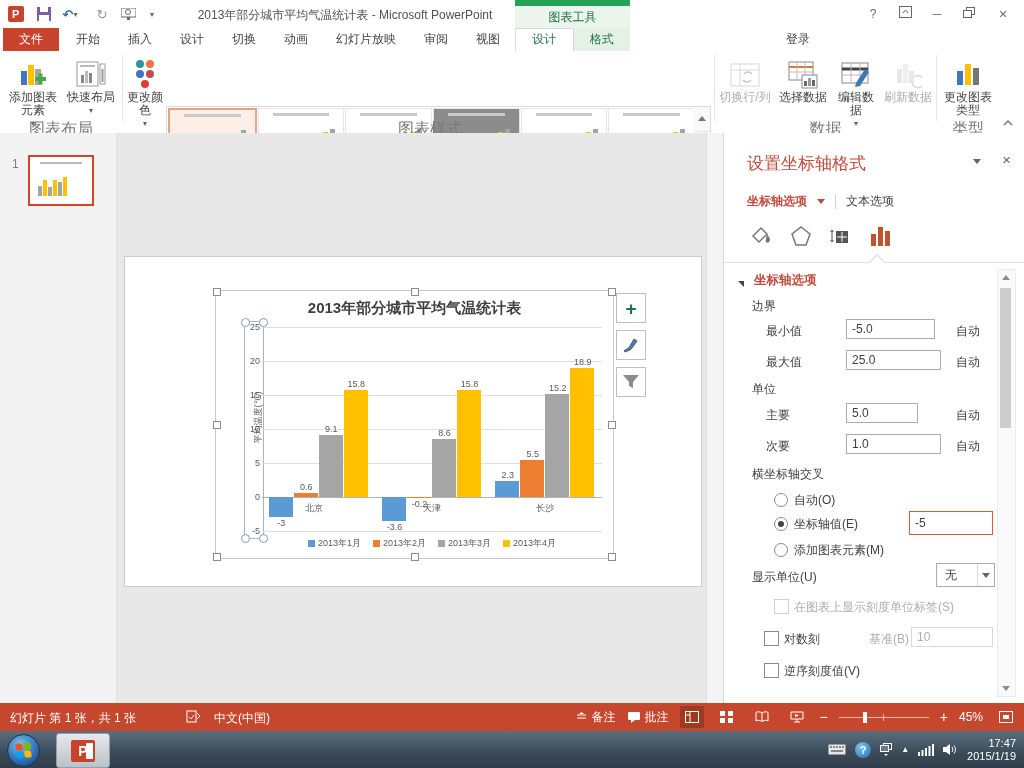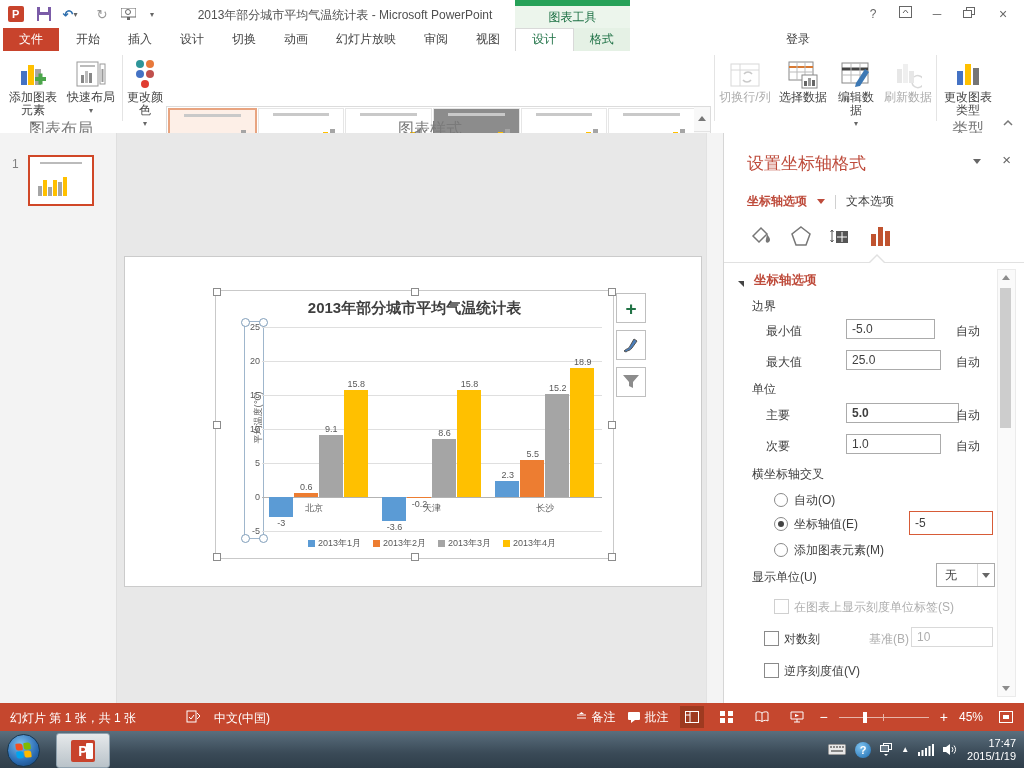--- a/index.html
+++ b/index.html
@@ -393,20 +393,21 @@
     <div class="ic">
       <svg width="28" height="28">
           <rect x="3" y="8" width="5" height="14" fill="#CCC"></rect>
           <rect x="9" y="3" width="5" height="19" fill="#DDD"></rect>
           <rect x="15" y="10" width="5" height="12" fill="#CCC"></rect>
           <path d="M20 16 a6 6 0 1 1 -2 6" fill="none" stroke="#AAA" stroke-width="1.5"></path>
         </svg>
     </div>
     <span>刷新数据</span>
   </div>
+  <div class="abs grplabel" style="left:717px;width:217px;">数据</div>
   <div class="abs vsep" style="left:936px;"></div>
   <div class="abs bigbtn" style="left:940px;width:56px;">
     <div class="ic">
       <svg width="26" height="28">
           <rect x="2" y="10" width="6" height="14" fill="#4472C4"></rect>
           <rect x="10" y="3" width="6" height="21" fill="#FFC000"></rect>
           <rect x="18" y="7" width="6" height="17" fill="#767676"></rect>
         </svg>
     </div>
     <span style="width:52px;">更改图表类型</span>
@@ -585,21 +586,21 @@
     <input class="pinput" style="left: 122px; top: 186px; width: 89px;" value="-5.0">
     <div class="abs plabel" style="left:232px;top:190px;">自动</div>
 
     <div class="abs plabel" style="left:42px;top:221px;">最大值</div>
     <input class="pinput" style="left: 122px; top: 217px; width: 95px;" value="25.0">
     <div class="abs plabel" style="left:232px;top:221px;">自动</div>
 
     <div class="abs plabel" style="left:28px;top:248px;">单位</div>
 
     <div class="abs plabel" style="left:42px;top:274px;">主要</div>
-    <input class="pinput" style="left: 122px; top: 270px; width: 113px; font-weight: bold;" value="5.0">
+    <input class="pinput" style="left: 122px; top: 270px; width: 72px;" value="5.0">
     <div class="abs plabel" style="left:232px;top:274px;">自动</div>
 
     <div class="abs plabel" style="left:42px;top:305px;">次要</div>
     <input class="pinput" style="left: 122px; top: 301px; width: 95px;" value="1.0">
     <div class="abs plabel" style="left:232px;top:305px;">自动</div>
 
     <div class="abs plabel" style="left:28px;top:333px;">横坐标轴交叉</div>
 
     <div class="radio" style="left:50px;top:360px;"></div>
     <div class="abs plabel" style="left:70px;top:359px;">自动(O)</div>

